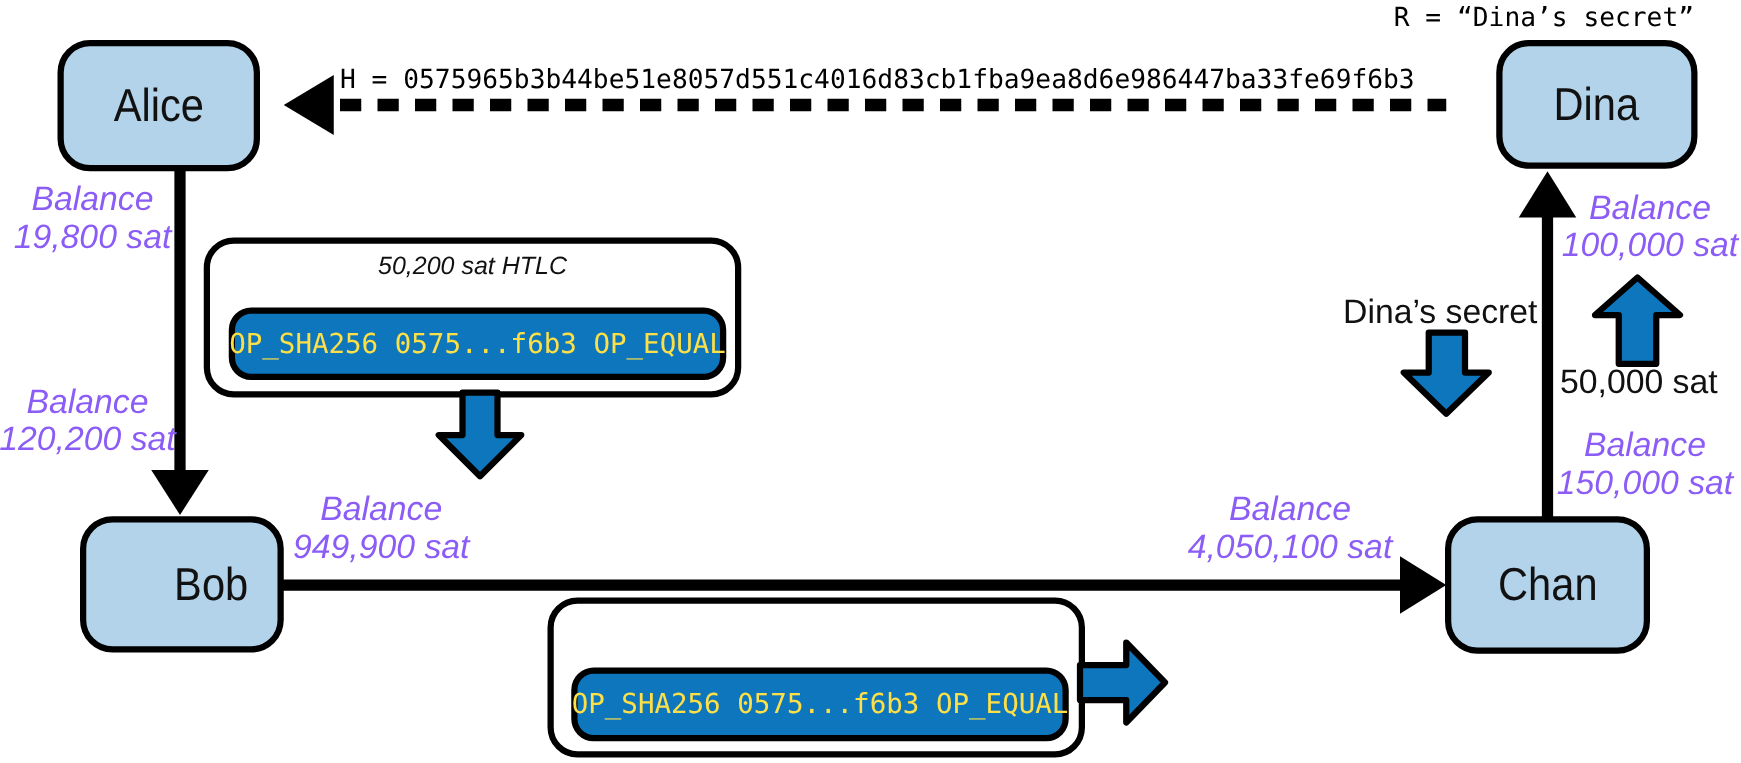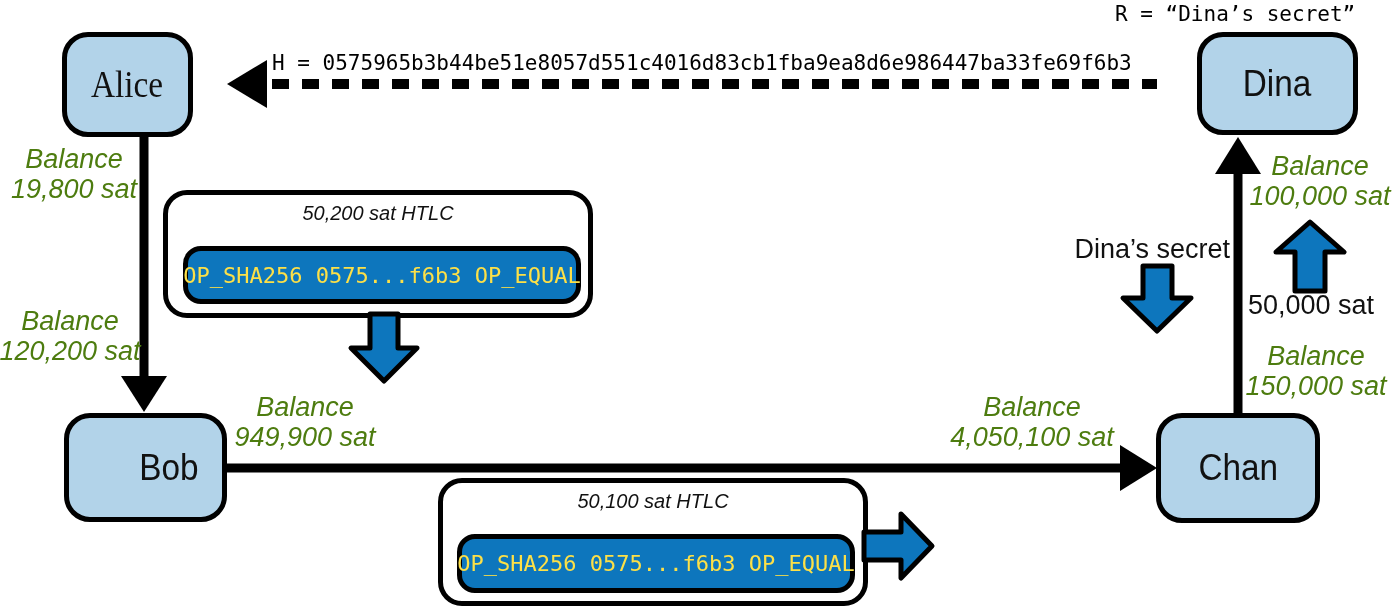--- a/index.html
+++ b/index.html
@@ -57,56 +57,55 @@
   .mono-label{
     position:absolute;z-index:3;
     font-family:"DejaVu Sans Mono", monospace;
     font-size:21px;color:#000;white-space:nowrap;
   }
 
   .balance{
     position:absolute;z-index:3;
     text-align:center;
     font-style:italic;
-    font-size:27px;line-height:30px;color:#4d7c0f;
+    font-size:27px;line-height:30px;color:#8b5cf6;
     transform:translateX(-50%);
     white-space:nowrap;
   }
   .plain-italic{
     position:absolute;z-index:3;
     font-size:27px;color:#111;white-space:nowrap;
   }
 </style>
 </head>
 <body>
 
 <div id="canvas">
 
-  <div class="node" style="left:62px;top:32px;width:131px;height:105px;font-family:Liberation Serif, serif;">
+  <div class="node" style="left:46px;top:32px;width:162px;height:105px;">
     <span class="node-label">Alice</span>
   </div>
   <div class="node" style="left:1157px;top:32px;width:161px;height:103px;margin-left:40px;">
     <span class="node-label">Dina</span>
   </div>
   <div class="node" style="left:64px;top:413px;width:163px;height:109px;padding-left:46px;">
     <span class="node-label">Bob</span>
   </div>
   <div class="node" style="left:1156px;top:413px;width:164px;height:110px;">
     <span class="node-label">Chan</span>
   </div>
 
   <div class="htlc-box" style="left:163px;top:190px;width:430px;height:128px;">
     <div class="htlc-title">50,200 sat HTLC</div>
     <div class="op-box" style="left:15px;top:51px;width:398px;height:58px;">
       <span class="op-script">OP_SHA256 0575...f6b3 OP_EQUAL</span>
     </div>
   </div>
 
   <div class="htlc-box" style="left:438px;top:478px;width:430px;height:128px;">
-    <div class="htlc-title">50,100 sat HTLC</div>
     <div class="op-box" style="left:14px;top:51px;width:398px;height:59px;">
       <span class="op-script">OP_SHA256 0575...f6b3 OP_EQUAL</span>
     </div>
   </div>
 
   <svg id="wires" width="1393" height="610" viewBox="0 0 1393 610">
 
     <line x1="272" y1="84" x2="1157" y2="84" stroke="#000" stroke-width="10" stroke-dasharray="17 13"></line>
     <polygon points="227,84 267,60 267,108" fill="#000"></polygon>
 

